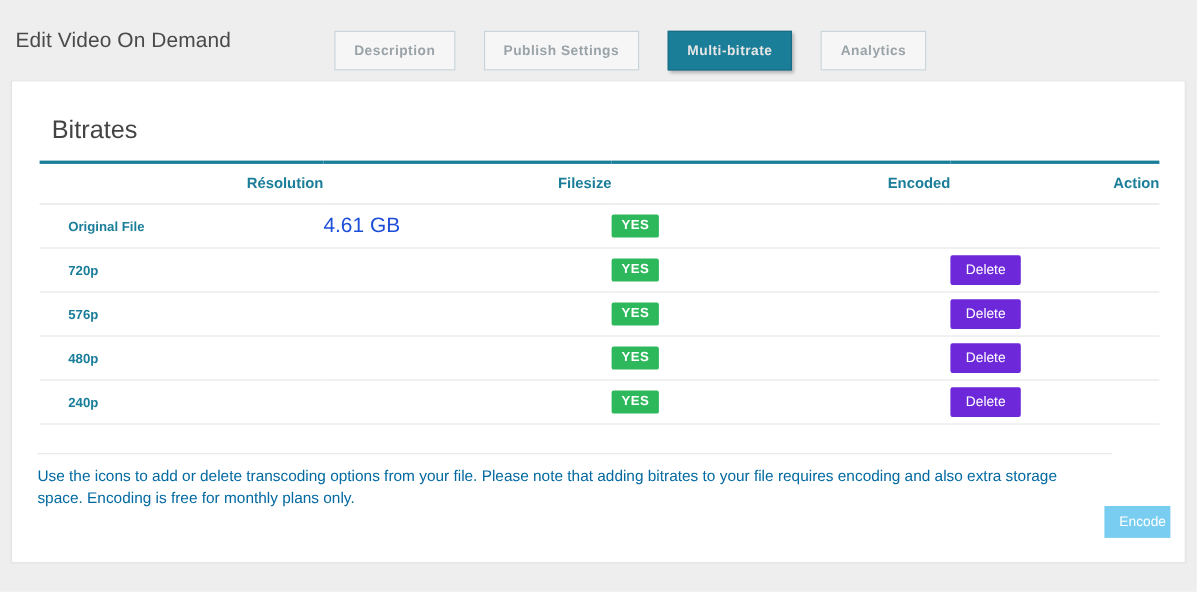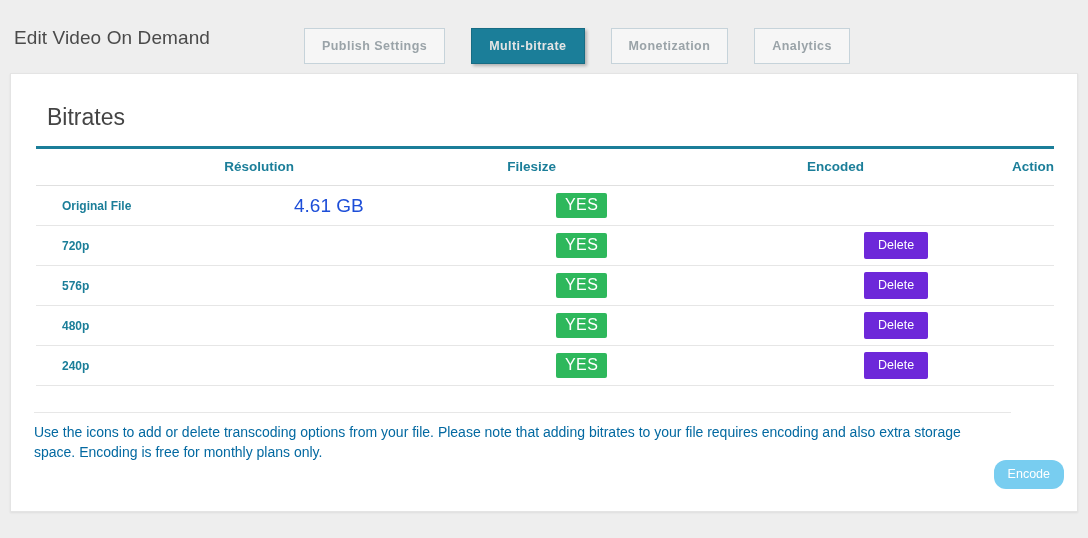--- a/index.html
+++ b/index.html
@@ -123,22 +123,22 @@
     font-size: 12px;
   }
   .filesize {
     color: #1d4ed8;
     font-size: 19px;
   }
   .badge-yes {
     display: inline-block;
     background: #2eb85c;
     color: #ffffff;
-    font-size: 16px;
-    font-weight: normal;
+    font-size: 12px;
+    font-weight: bold;
     letter-spacing: .4px;
     padding: 3px 9px 4px 9px;
     border-radius: 2px;
     line-height: 1.1;
   }
   .btn-delete {
     display: inline-block;
     background: #6d28d9;
     color: #ffffff;
     border: none;
@@ -154,22 +154,22 @@
   
   #encode-button {
     position: absolute;
     right: 13px;
     top: 386px;
     background: #78cdf0;
     color: #ffffff;
     border: none;
     font-family: "Liberation Sans", sans-serif;
     font-size: 12.5px;
-    padding: 7px 14px 8px 14px;
-    border-radius: 12px;
+    padding: 7px 4px 8px 14px;
+    border-radius: 0;
     cursor: pointer;
     line-height: 1.15;
   }
   #divider {
     position: absolute;
     left: 23px;
     top: 330px;
     width: 977px;
     height: 1px;
     background: #e7e7e7;
@@ -185,27 +185,27 @@
     color: #0369a1;
   }
 </style>
 </head>
 <body>
 
 <div id="topbar">
   <div id="page-title">Edit Video On Demand</div>
   <div id="tabs">
       <div class="tab">
+        <span>Description</span>
+      </div>
+      <div class="tab">
         <span>Publish Settings</span>
       </div>
       <div class="tab active">
         <span>Multi-bitrate</span>
-      </div>
-      <div class="tab">
-        <span>Monetization</span>
       </div>
       <div class="tab">
         <span>Analytics</span>
       </div>
     </div>
 </div>
 
 <div id="card">
   <div id="card-title">Bitrates</div>
 

